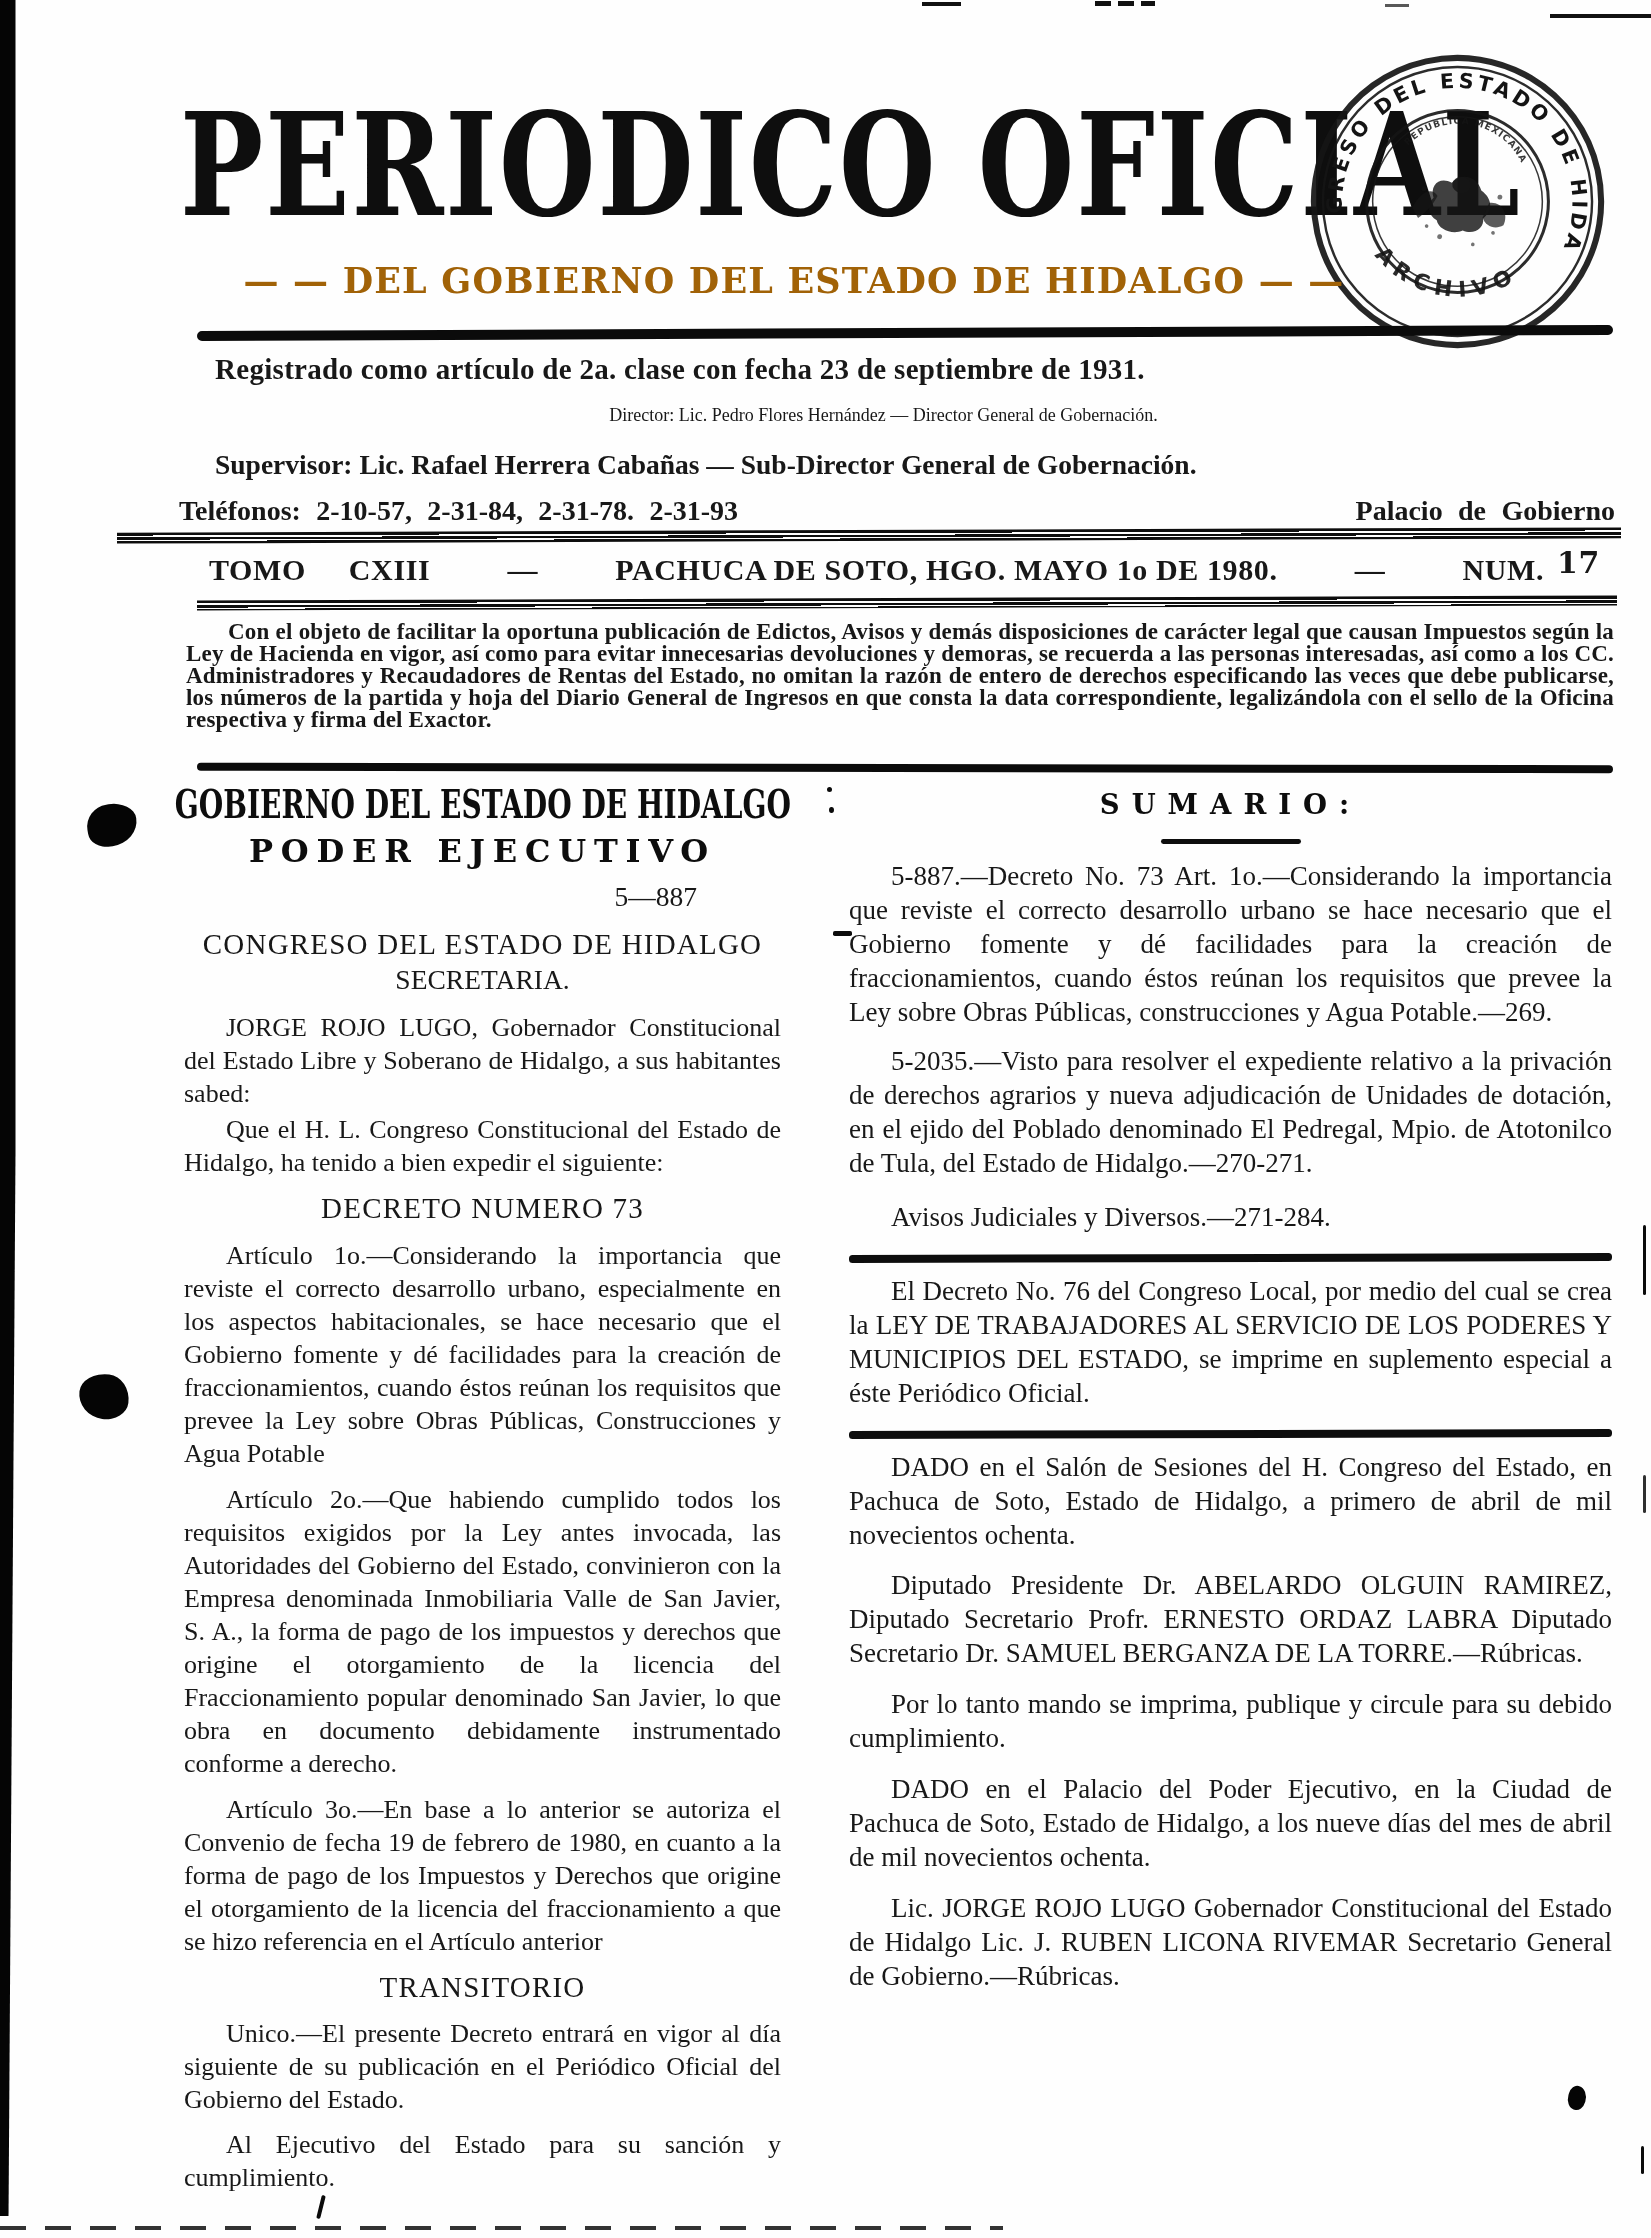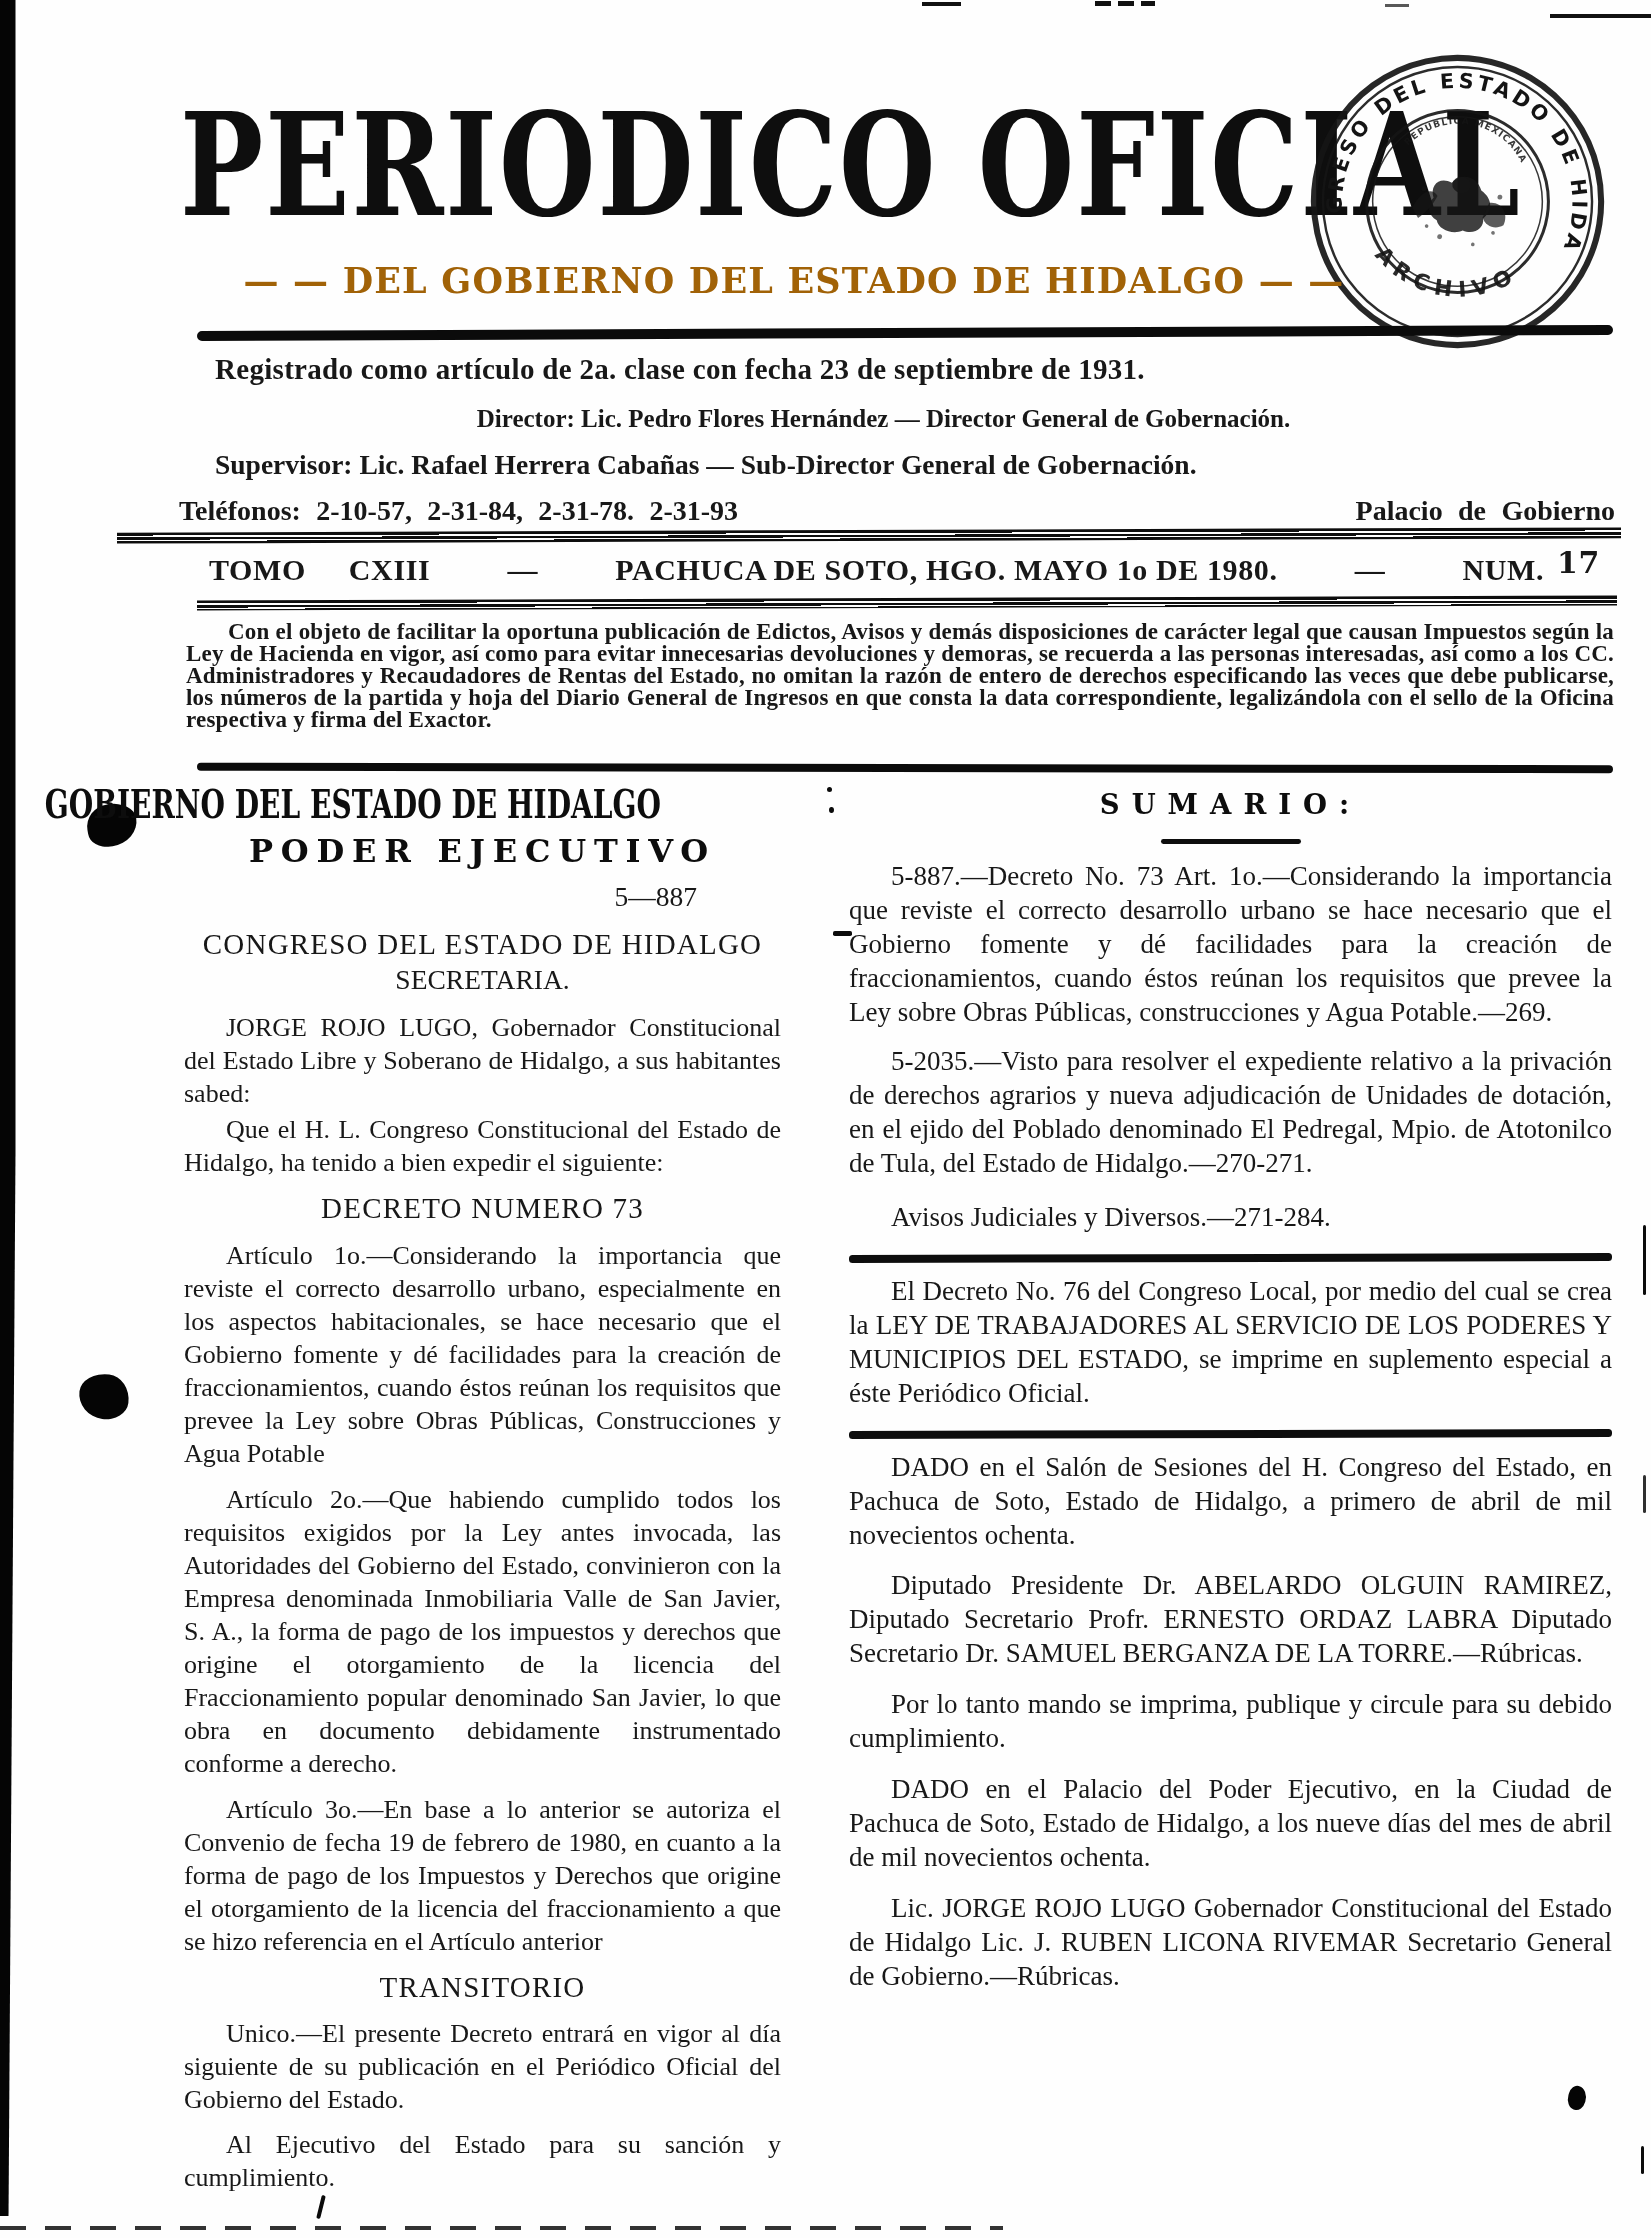--- a/index.html
+++ b/index.html
@@ -28,40 +28,40 @@
   .rule{position:absolute;background:#0b0b0b;border-radius:5.4px;}
   .rule-a{left:197px;top:328px;width:1416px;height:10px;transform:rotate(-.25deg);}
   .rule-d{left:197px;top:764px;width:1416px;height:8.4px;transform:rotate(.1deg);}
   .rule-multi{position:absolute;transform:rotate(-.2deg);
       background:linear-gradient(#0d0d0d 0 3px,transparent 3px 4.8px,#0d0d0d 4.8px 7.2px,transparent 7.2px 8.4px,#0d0d0d 8.4px 100%);}
   .rule-b{left:117px;top:530px;width:1504px;height:10.7px;}
   .rule-c{left:197px;top:598px;width:1420px;height:10px;}
   .reg-line{position:absolute;left:215px;top:353px;width:1337px;text-align:left;
       font-size:29px;font-weight:700;letter-spacing:0.3px;}
   .dir-line{position:absolute;left:215px;top:405px;width:1337px;text-align:center;
-      font-size:25px;font-weight:700;}
+      font-size:18px;font-weight:400;}
   .sup-line{position:absolute;left:215px;top:449px;width:1337px;text-align:left;
       font-size:27.5px;font-weight:700;}
   .phones-row{position:absolute;left:179px;top:495px;width:1436px;display:flex;
       justify-content:space-between;font-size:28px;font-weight:700;word-spacing:8.4px;}
   .issue-row{position:absolute;left:209px;top:553px;width:1391px;display:flex;
       justify-content:space-between;align-items:baseline;font-size:30px;font-weight:700;letter-spacing:0.6px;}
   .issue-left{display:inline-flex;gap:43px;}
   .issue-num{display:inline-flex;gap:13px;}
   .num-raised{position:relative;top:-8.4px;font-family:"DejaVu Serif",serif;}
   .notice{position:absolute;left:186px;top:621px;width:1428px;margin:0;
       font-size:23px;line-height:22px;font-weight:700;text-align:justify;text-indent:42px;letter-spacing:0.2px;}
 
   
   .col{position:absolute;text-align:justify;}
   .col-left{left:184px;top:783px;width:597px;font-size:26px;line-height:33px;}
   .col-right{left:849px;top:787px;width:763px;font-size:27px;line-height:34px;}
   .col p{margin:7.2px 0 0;text-indent:42px;}
   .col-right p{margin:9.6px 0 0;}
-  .condensed{display:flex;justify-content:flex-end;}
+  .condensed{display:flex;justify-content:center;}
   .condensed > span{display:inline-block;white-space:nowrap;transform:scaleX(.72);transform-origin:center top;
       font-family:"DejaVu Serif",serif;font-weight:700;font-size:39px;line-height:42px;color:#0d0d0d;}
   .poder{margin:8.4px 0 0;text-align:center;font-family:"DejaVu Serif",serif;font-weight:700;
       font-size:32px;line-height:36px;letter-spacing:7.8px;color:#0d0d0d;}
   .doc-number{margin:12px 0 0;text-align:right;padding-right:84px;font-size:27.5px;line-height:31px;}
   .congress{margin:15.5px 0 0;text-align:center;font-size:29px;line-height:33px;letter-spacing:1.2px;}
   .secretariat{margin:3.6px 0 0;text-align:center;font-size:27.5px;line-height:31px;}
   .center-head{margin:13px 0 0;text-align:center;text-indent:0 !important;
       font-size:29px;letter-spacing:1.2px;}
   .sumario-head{margin:0;text-align:center;font-family:"DejaVu Serif",serif;font-weight:700;

